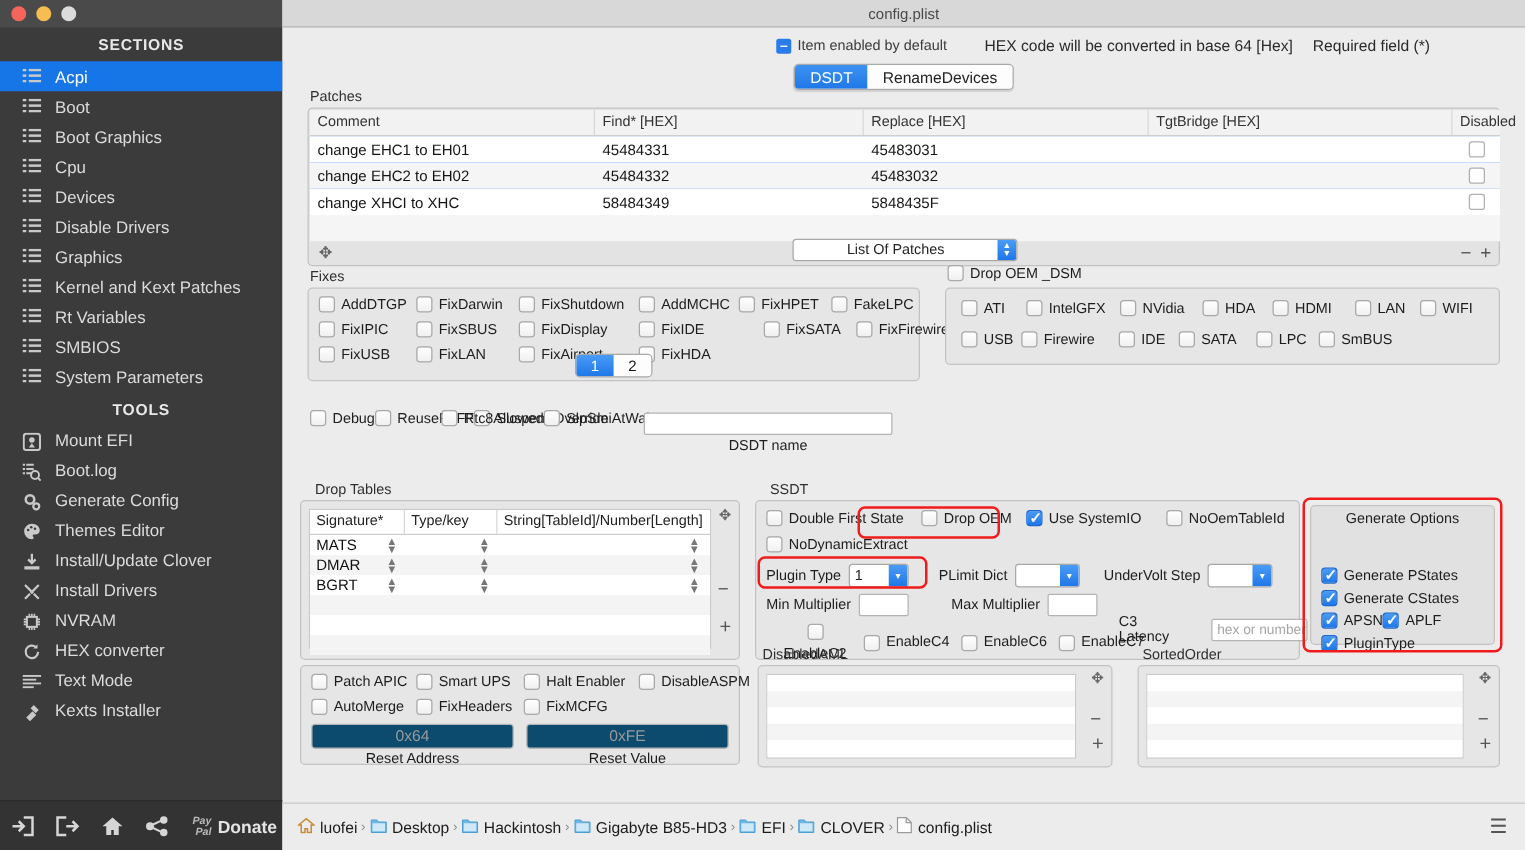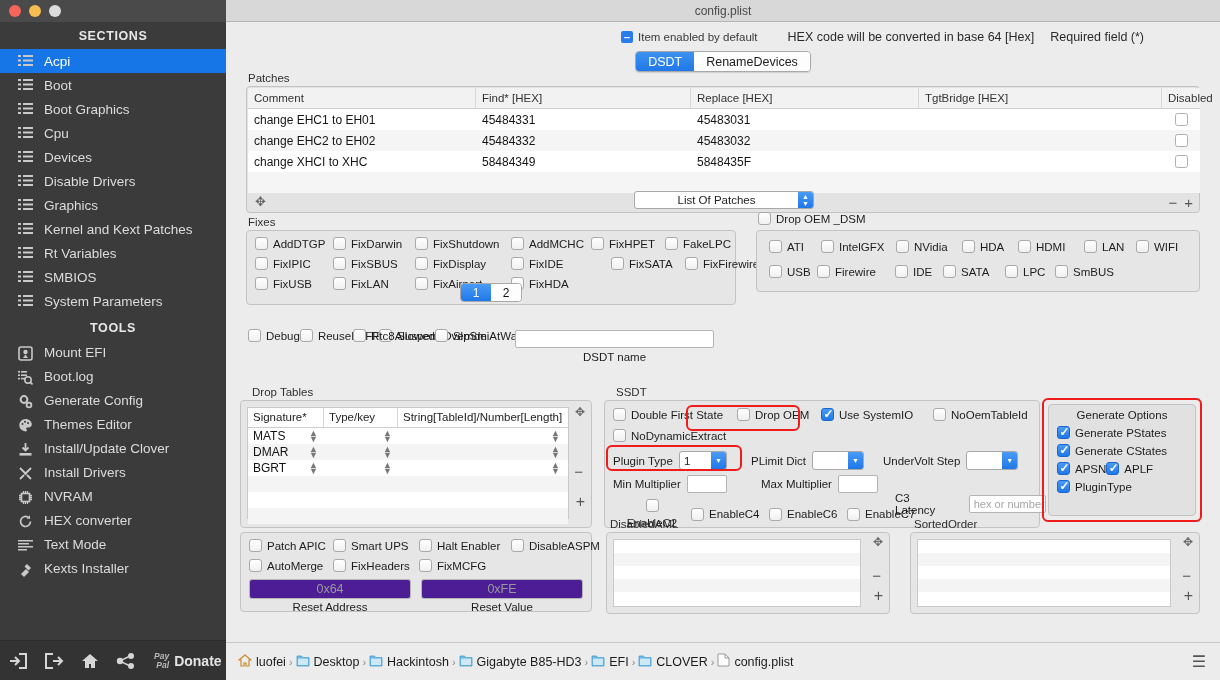--- a/index.html
+++ b/index.html
@@ -162,21 +162,21 @@
   .stepper { font-size: 9px; color: #777; line-height: 6px; text-align: center; }
 
   
   #ssdt-box { left: 378px; top: 326px; width: 436px; height: 128px; }
   #genopts-box { left: 822px; top: 330px; width: 148px; height: 112px; background: #e1e1e1; }
   .redbox { position: absolute; border: 2.5px solid #f01b1b; border-radius: 6px; pointer-events: none; }
 
   
   #bl-box { left: 14px; top: 458px; width: 352px; height: 80px; }
   .grayfield {
-    border: 1px solid #b6b6b6; border-radius: 3px; background: #4c1d95;
+    border: 1px solid #b6b6b6; border-radius: 3px; background: #0c4a6e;
     height: 20px; display: flex; align-items: center; justify-content: center;
     font-size: 12.5px; color: #9a9a9a;
   }
 
   
   #daml-box { left: 380px; top: 458px; width: 284px; height: 82px; }
   #sorted-box { left: 684px; top: 458px; width: 290px; height: 82px; }
   .listbox { position: absolute; background: #fff; border: 1px solid #c9c9c9; }
   .lrow { height: 13px; }
   .lrow:nth-child(odd) { background: #fff; }
@@ -903,21 +903,21 @@
             </div>
             <div class="cb" style="width: 78px;">
               <span class="box"></span>
               <span>EnableC7</span>
             </div>
           </div>
       </div>
 
       <div class="groupbox" id="genopts-box">
         <div style="text-align:center;font-size:11.5px;color:#222;padding-top:4px;">Generate Options</div>
-        <div id="genopts-list" style="padding:4px 0 0 8px;"><div class="cb" style="margin-bottom: 3px;">
+        <div id="genopts-list" style="padding:4px 0 0 8px;margin-top:29px;"><div class="cb" style="margin-bottom: 3px;">
               <span class="box on"></span>
               <span>Generate PStates</span>
             </div><div class="cb" style="margin-bottom: 3px;">
               <span class="box on"></span>
               <span>Generate CStates</span>
             </div><div class="cb" style="margin-bottom: 3px;">
               <span class="box on"></span>
               <span>APSN</span>
             </div><div class="cb" style="margin-bottom: 3px;">
               <span class="box on"></span>

